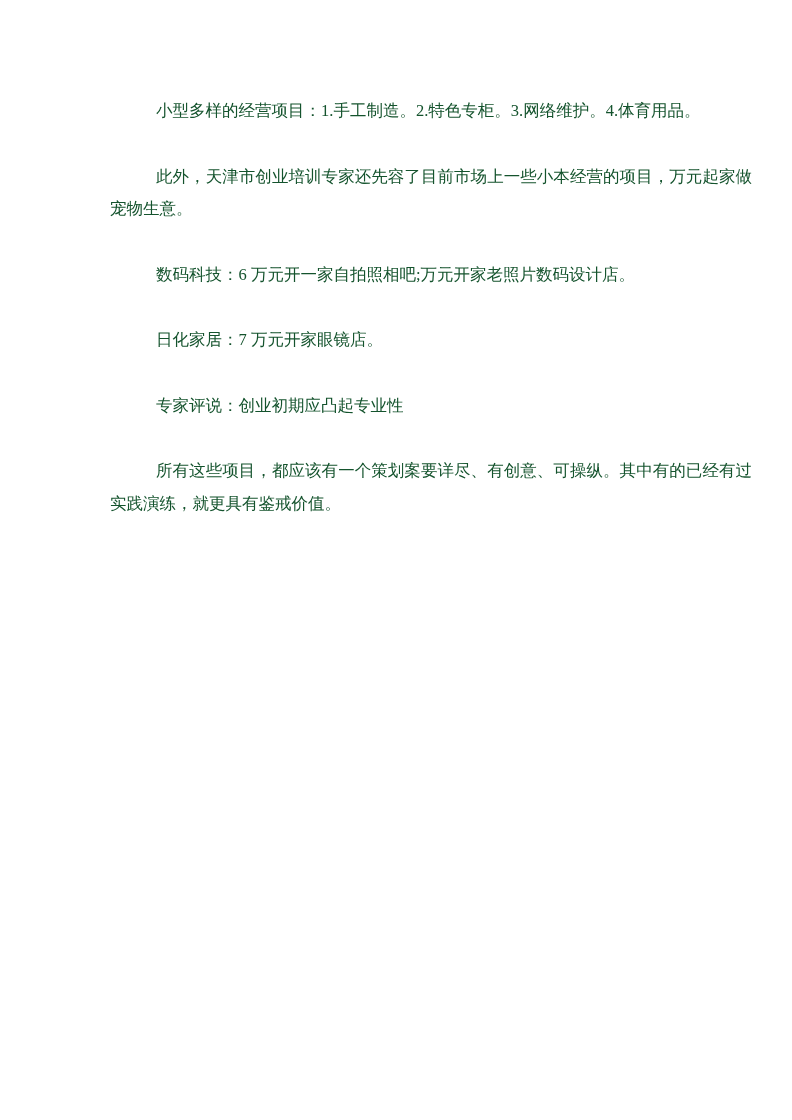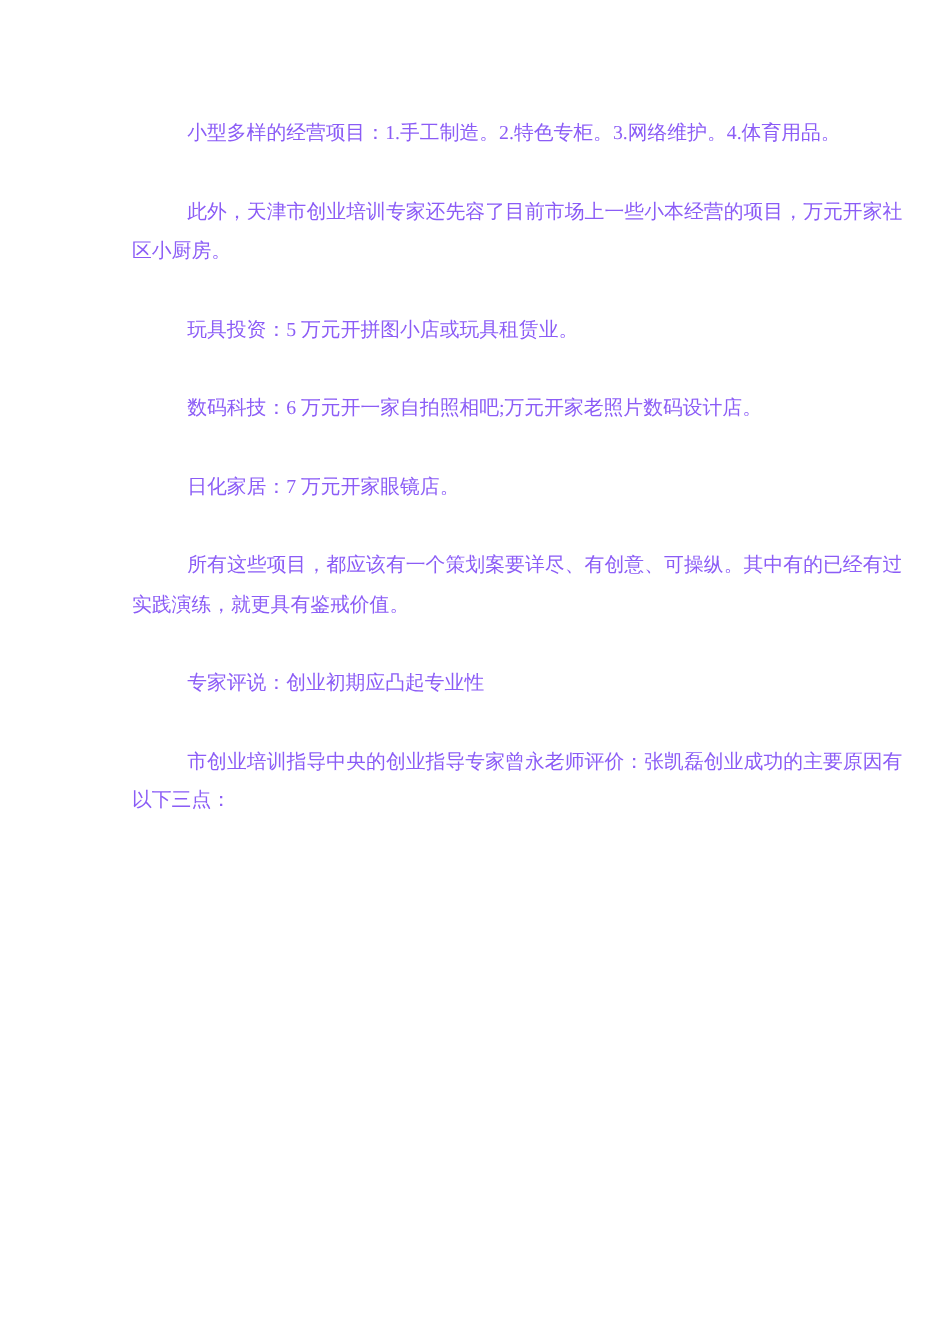--- a/index.html
+++ b/index.html
@@ -21,33 +21,31 @@
       box-sizing: border-box;
       padding: 95px 40px 0 110px;
     }
     .doc-body {
       width: 642px;
     }
     .doc-body p {
       margin: 0 0 33px 0;
       font-size: 16.5px;
       line-height: 32.5px;
-      color: #8b5cf6;
+      color: #14532d;
       text-align: justify;
       text-indent: 46px;
       word-break: break-all;
     }
   </style>
 </head>
 <body>
 
 <div class="page">
   <div class="doc-body">
     <p>小型多样的经营项目：1.手工制造。2.特色专柜。3.网络维护。4.体育用品。</p>
-    <p>此外，天津市创业培训专家还先容了目前市场上一些小本经营的项目，万元开家社区小厨房。</p>
-    <p>玩具投资：5 万元开拼图小店或玩具租赁业。</p>
+    <p>此外，天津市创业培训专家还先容了目前市场上一些小本经营的项目，万元起家做宠物生意。</p>
     <p>数码科技：6 万元开一家自拍照相吧;万元开家老照片数码设计店。</p>
     <p>日化家居：7 万元开家眼镜店。</p>
+    <p>专家评说：创业初期应凸起专业性</p>
     <p>所有这些项目，都应该有一个策划案要详尽、有创意、可操纵。其中有的已经有过实践演练，就更具有鉴戒价值。</p>
-    <p>专家评说：创业初期应凸起专业性</p>
-    <p>市创业培训指导中央的创业指导专家曾永老师评价：张凯磊创业成功的主要原因有以下三点：</p>
   </div>
 </div>
 
 </body></html>

